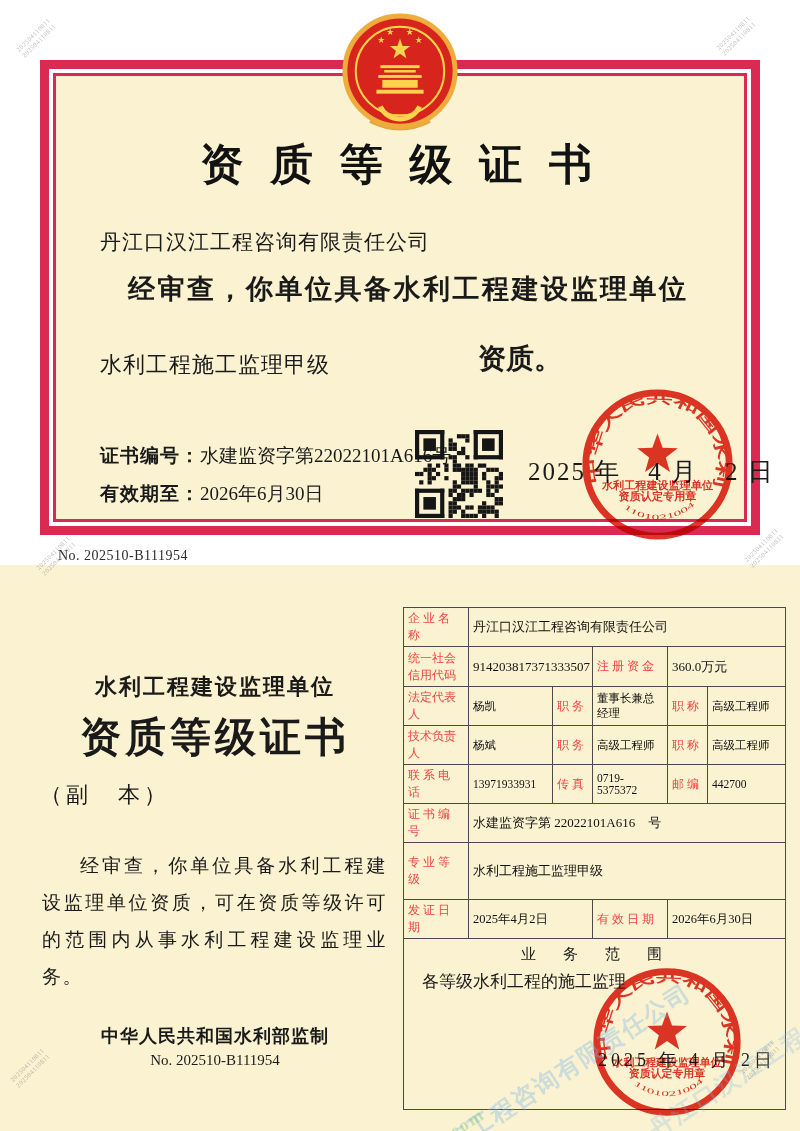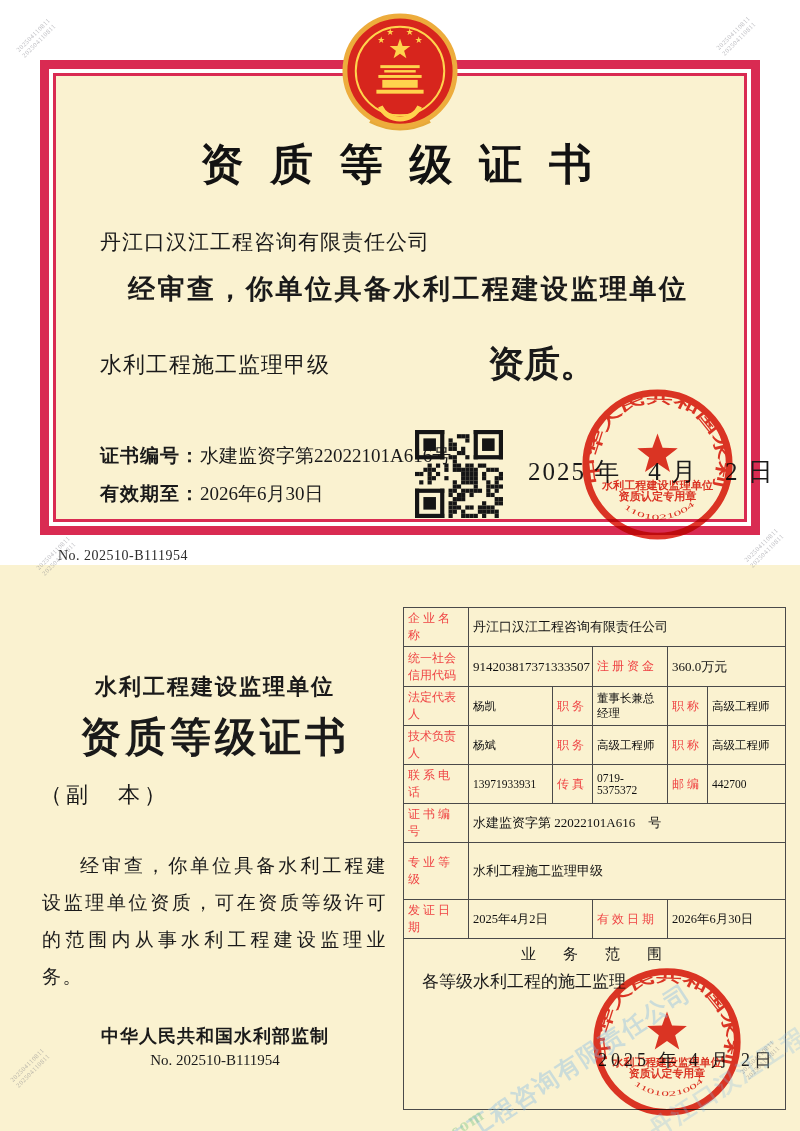--- a/index.html
+++ b/index.html
@@ -8,21 +8,21 @@
   .abs{position:absolute;}
   
   .frame{left:40px;top:60px;width:702px;height:457px;border:9px solid #d92b52;background:#fff;}
   .frame-inner{position:absolute;inset:4px;border:3px solid #d92b52;background:#faf2d0;}
   .emblem{left:341px;top:10px;width:118px;height:128px;z-index:6;}
   .cert-title{left:60px;top:136px;width:680px;text-align:center;font-size:43px;font-weight:bold;
               letter-spacing:8px;color:#121212;z-index:3;}
   .company{left:100px;top:228px;font-size:21px;letter-spacing:1px;z-index:3;}
   .stmt{left:128px;top:271px;font-size:27px;font-weight:bold;letter-spacing:2.5px;z-index:3;}
   .grade{left:100px;top:350px;font-size:22px;letter-spacing:1px;z-index:3;}
-  .zizhi{left:488px;top:340px;font-size:36px;font-weight:bold;z-index:3;}
+  .zizhi{left:478px;top:340px;font-size:28px;font-weight:bold;z-index:3;}
   .kv{left:100px;font-size:19px;z-index:3;}
   .kv b{letter-spacing:1px;}
   .qr{left:415px;top:430px;width:88px;height:88px;z-index:3;}
   .date1{left:528px;top:455px;font-size:25px;letter-spacing:2px;z-index:3;white-space:nowrap;}
   .seal{z-index:5;opacity:.92;mix-blend-mode:multiply;}
   .seal-top{left:580px;top:387px;width:155px;height:155px;}
   .serial-top{left:58px;top:548px;font-size:14px;color:#2c2c2c;letter-spacing:.5px;}
   
   .bottom-page{left:0;top:565px;width:800px;height:566px;background:#faf2d0;}
   .dup-head{left:40px;top:672px;width:350px;text-align:center;font-size:22px;font-weight:bold;letter-spacing:2px;}

